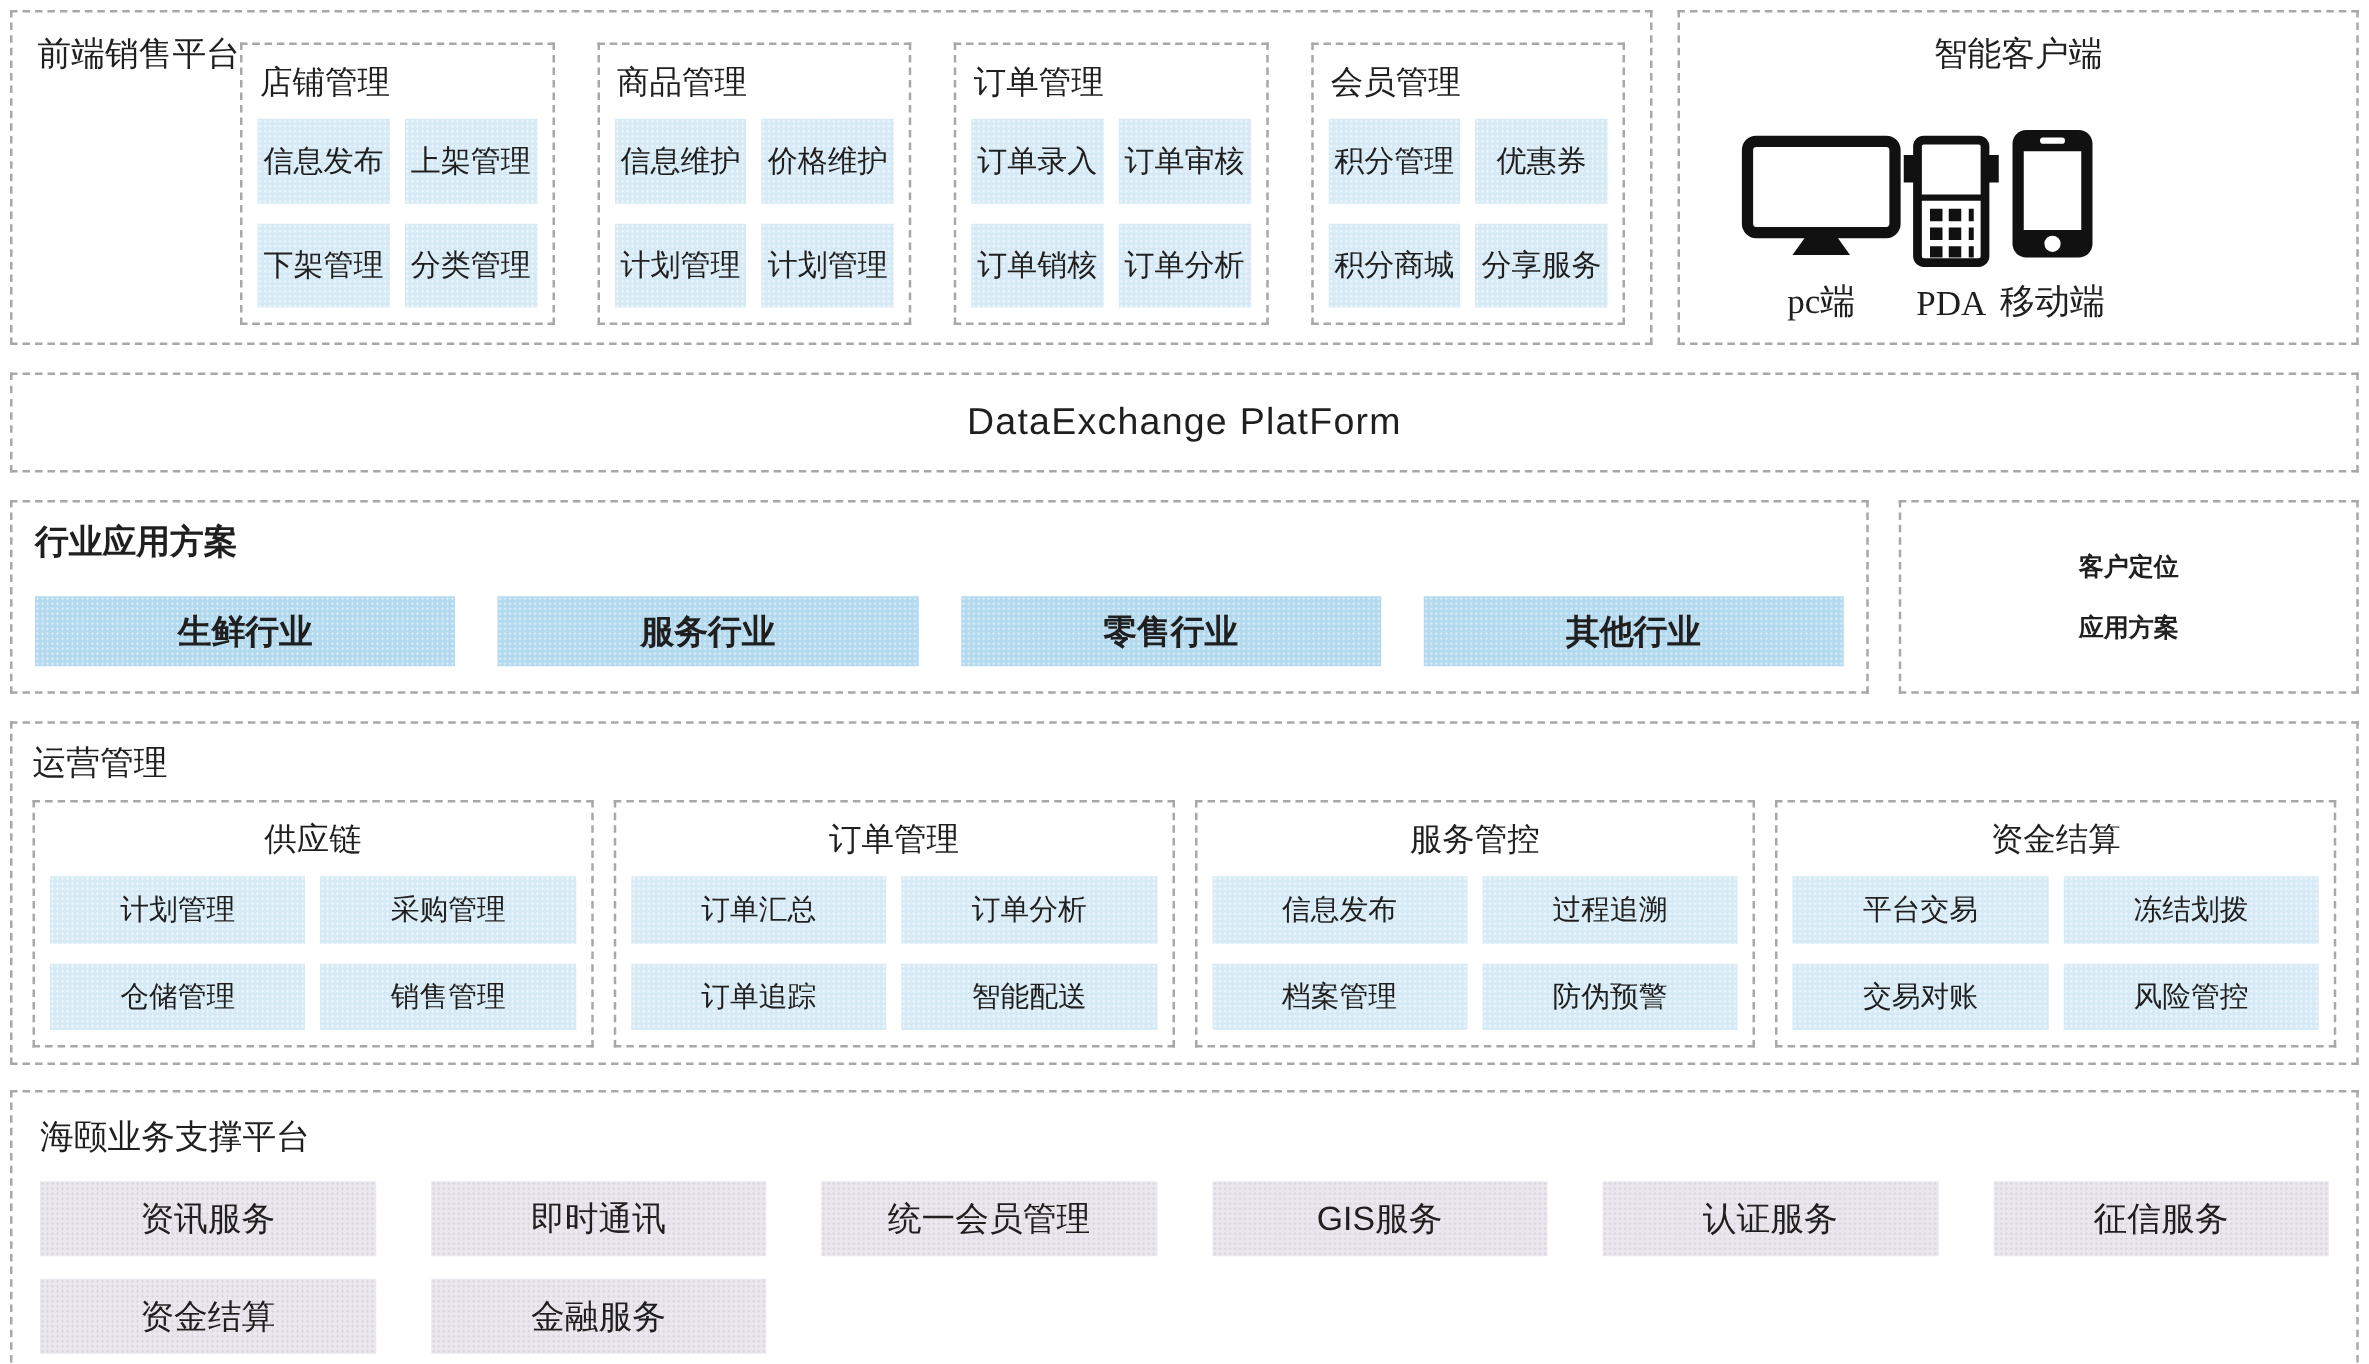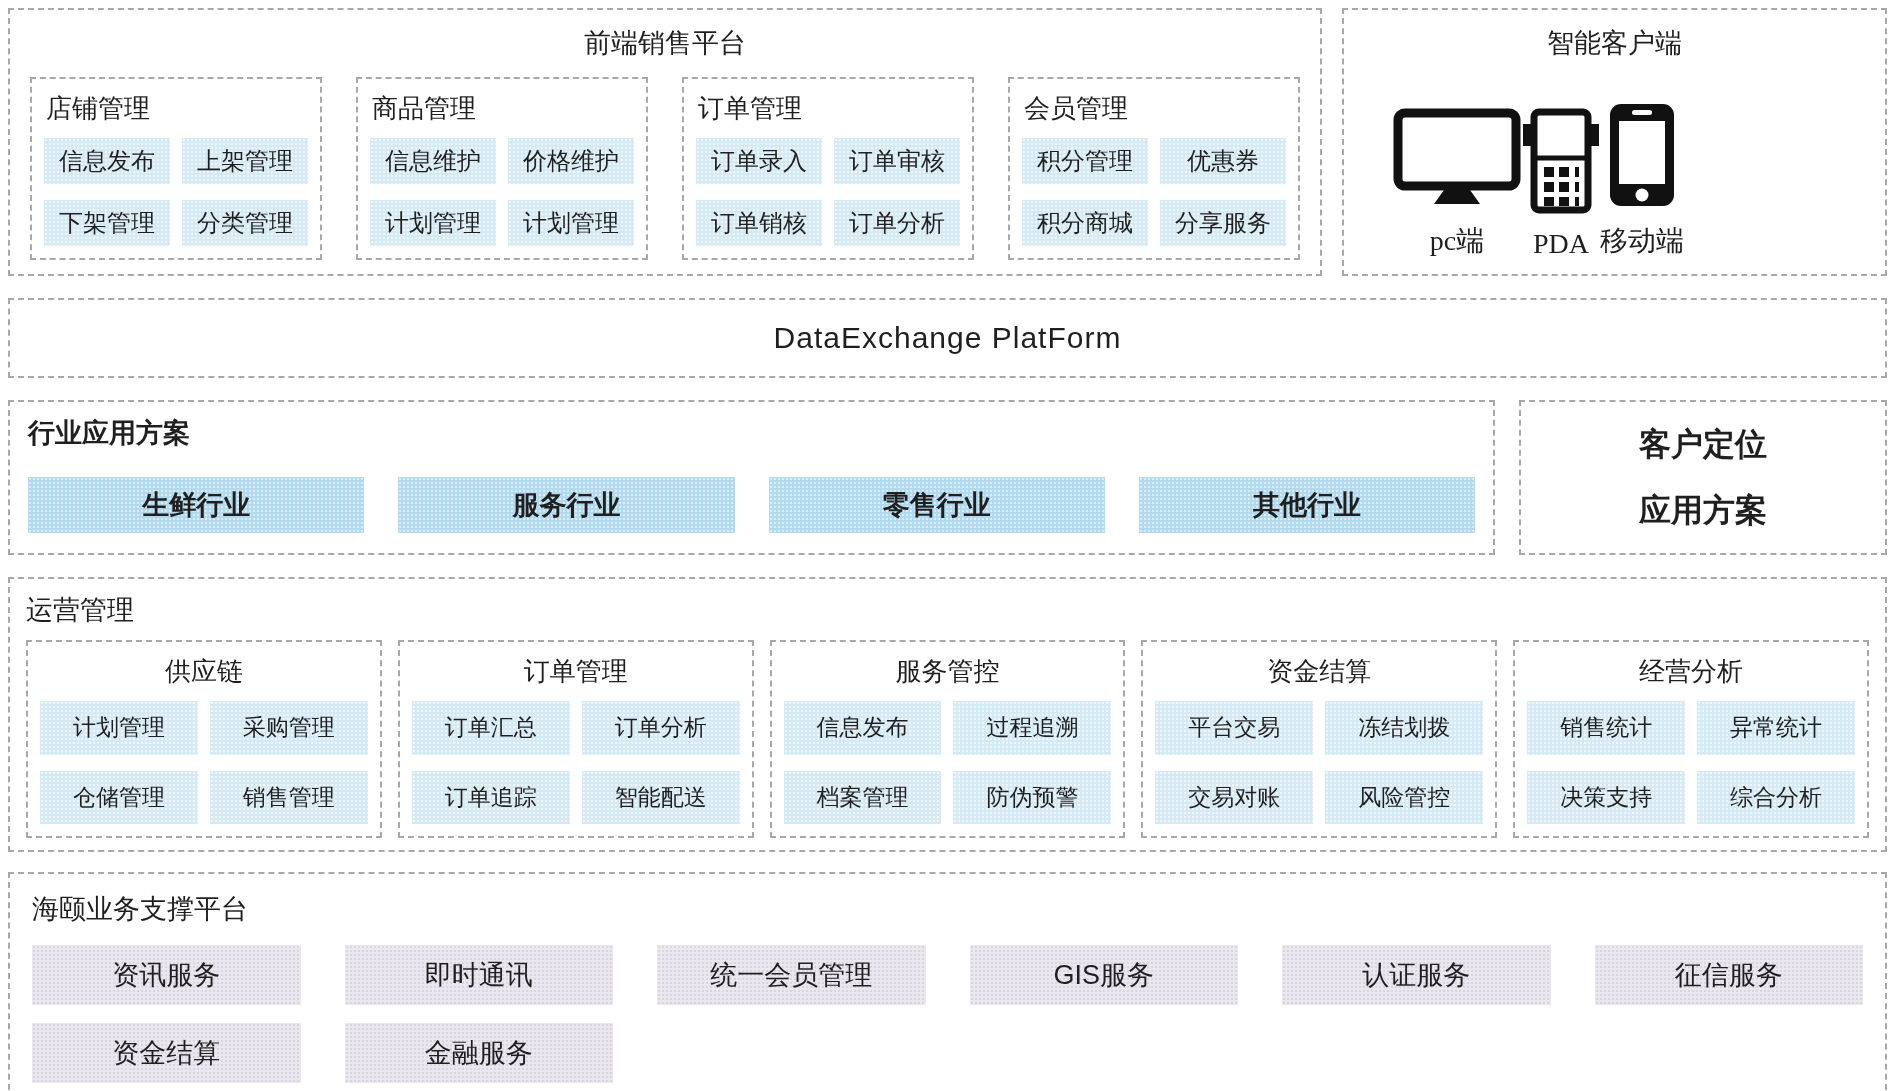--- a/index.html
+++ b/index.html
@@ -16,21 +16,21 @@
     overflow: hidden;
   }
   .dashed {
     border: 2px dashed #a8a8a8;
     background: #ffffff;
   }
   .row { display: flex; }
 
   
   .top-row { gap: 20px; height: 268px; }
-  .front-panel { flex: 1; padding: 8px 20px 14px; display: flex; flex-direction: column; justify-content: space-between; }
+  .front-panel { flex: 1; padding: 8px 20px 14px; display: flex; flex-direction: row; justify-content: space-between; }
   .panel-title { font-size: 27px; line-height: 1.3; }
   .panel-title.center { text-align: center; }
   .front-panel .panel-title { margin-top: 8px; }
   .front-groups { display: flex; gap: 34px; margin-top: 16px; flex: 1; }
   .group { flex: 1; padding: 10px 12px 12px; display: flex; flex-direction: column; }
   .group-title { font-size: 26px; margin: 2px 0 12px 2px; }
   .group-title.center { text-align: center; margin-left: 0; }
   .chip-grid { display: grid; grid-template-columns: 1fr 1fr; gap: 16px 12px; flex: 1; }
   .chip {
     background-color: #d6eaf6;
@@ -60,21 +60,21 @@
   .industry-boxes { display: flex; gap: 34px; margin-top: 14px; flex: 1; align-items: center; }
   .industry-chip {
     flex: 1; height: 56px;
     background-color: #b3d9ee;
     background-image: radial-gradient(rgba(255,255,255,0.5) 1px, rgba(0,0,0,0) 1px);
     background-size: 4px 4px;
     display: flex; align-items: center; justify-content: center;
     font-size: 27px;
   }
   .customer-panel { width: 368px; flex: none; display: flex; flex-direction: column; align-items: center; justify-content: center; gap: 22px; }
-  .cp-line { font-size: 32px; }
+  .cp-line { font-size: 20px; }
 
   .operations-panel { flex: 1; margin-top: 22px; padding: 8px 16px 12px; display: flex; flex-direction: column; }
   .operations-panel .panel-title { margin-top: 6px; }
   .ops-groups { display: flex; gap: 16px; margin-top: 12px; flex: 1; }
   .ops-groups .chip { font-size: 23px; }
 
   .bigdata-panel { width: 322px; flex: none; padding: 14px 18px 20px; display: flex; flex-direction: column; }
   .bigdata-panel .panel-title { margin-top: 10px; }
   .bd-chips { display: flex; flex-direction: column; justify-content: space-between; flex: 1; margin-top: 20px; }
   .bd-chip {
@@ -252,29 +252,20 @@
           <div class="dashed group">
             <div class="group-title center">资金结算</div>
             <div class="chip-grid">
               <div class="chip">平台交易</div>
               <div class="chip">冻结划拨</div>
               <div class="chip">交易对账</div>
               <div class="chip">风险管控</div>
             </div>
           </div>
 
-          <div class="dashed group">
-            <div class="group-title center">经营分析</div>
-            <div class="chip-grid">
-              <div class="chip">销售统计</div>
-              <div class="chip">异常统计</div>
-              <div class="chip">决策支持</div>
-              <div class="chip">综合分析</div>
-            </div>
-          </div>
 
         </div>
       </section>
     </div>
 
   </div>
 
   <section class="dashed support-panel">
     <div class="panel-title">海颐业务支撑平台</div>
     <div class="support-grid">

